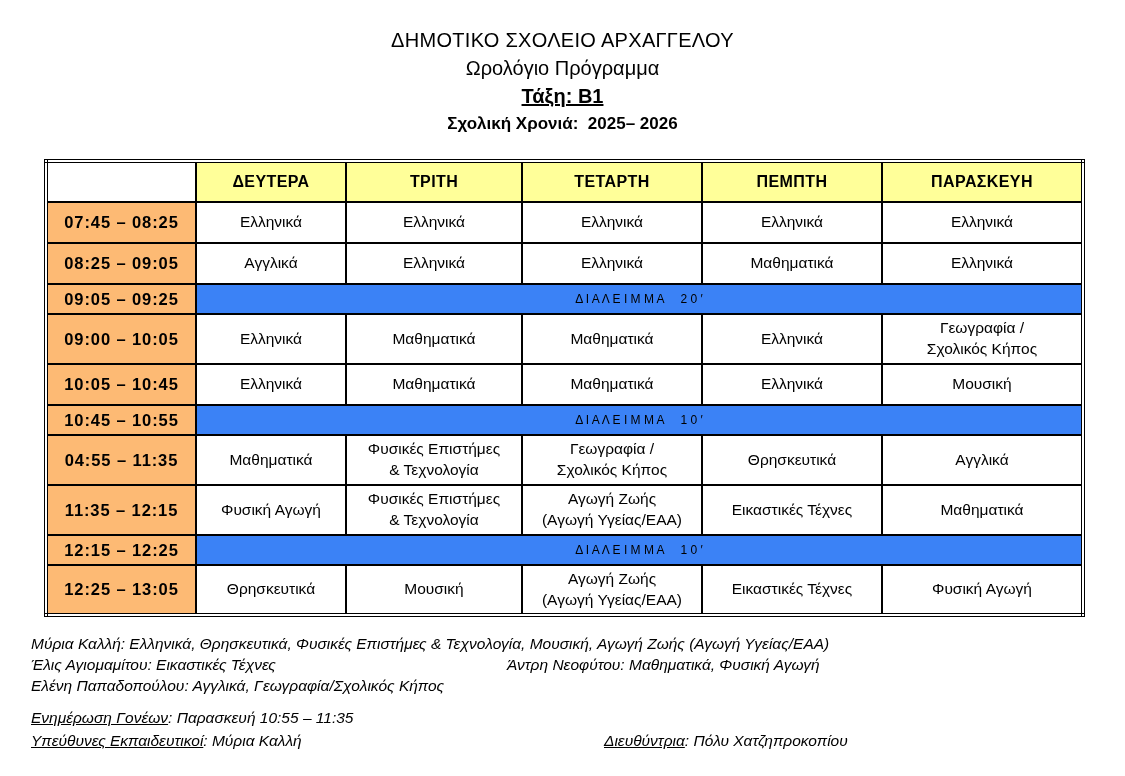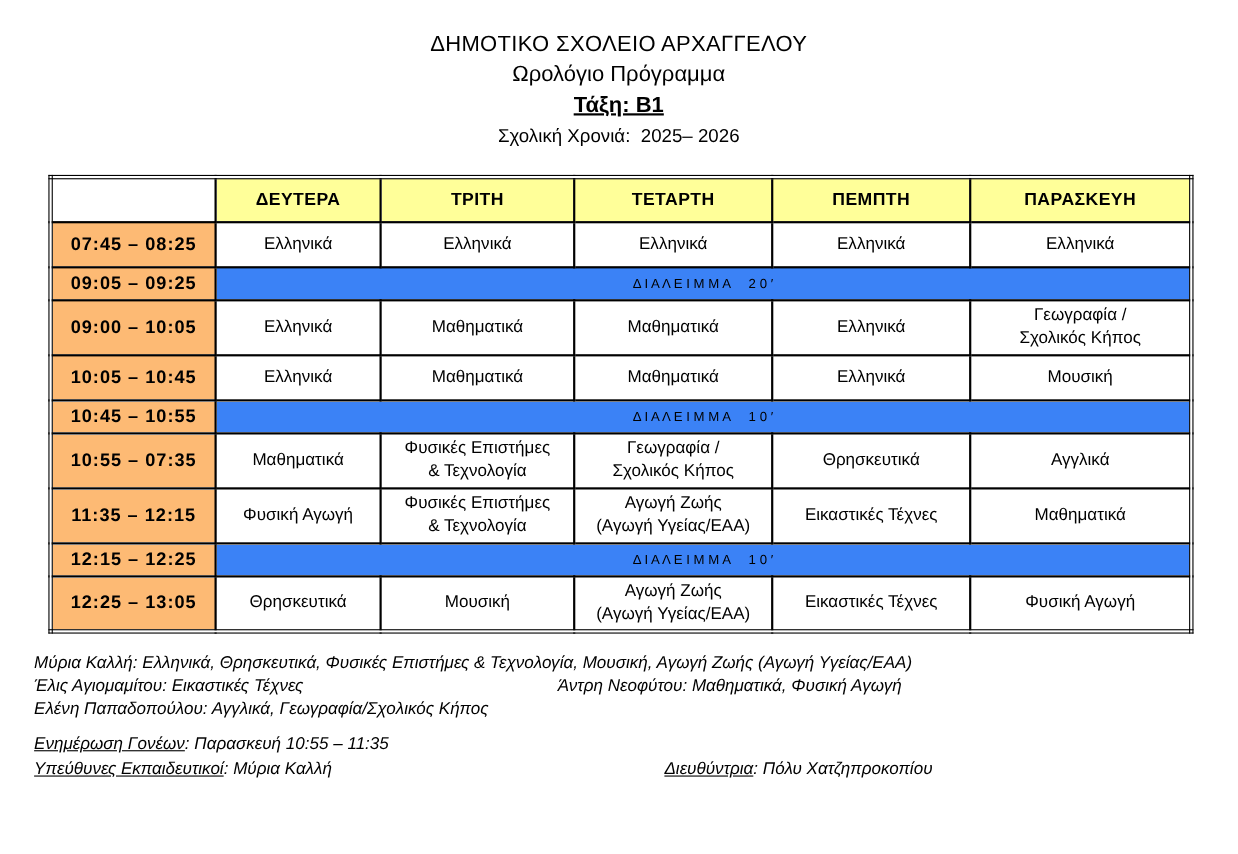--- a/index.html
+++ b/index.html
@@ -11,21 +11,21 @@
     font-family: "Liberation Sans", "DejaVu Sans", sans-serif;
     overflow: hidden;
   }
   .page { position: relative; width: 1125px; height: 683px; }
 
   
   .titles { padding-top: 28px; text-align: center; line-height: 1.25; }
   .t-school   { font-size: 20px; letter-spacing: 0.3px; }
   .t-program  { font-size: 20px; margin-top: 3px; }
   .t-class    { font-size: 20px; font-weight: bold; margin-top: 3px; text-decoration: underline; }
-  .t-year     { font-size: 17px; margin-top: 4px; white-space: pre; }
+  .t-year     { font-size: 17px; margin-top: 4px; white-space: pre; font-weight: bold; }
 
   
   table.timetable {
     border-collapse: collapse;
     table-layout: fixed;
     width: 1037px;
     margin: 25px 0 0 44px;
     border: 4px double #000;
   }
   .timetable th, .timetable td {
@@ -102,20 +102,28 @@
 
       <tr class="r-normal">
         <td class="time">07:45 – 08:25</td>
         <td class="subject">Ελληνικά</td>
         <td class="subject">Ελληνικά</td>
         <td class="subject">Ελληνικά</td>
         <td class="subject">Ελληνικά</td>
         <td class="subject">Ελληνικά</td>
       </tr>
 
+      <tr class="r-normal">
+        <td class="time">08:25 – 09:05</td>
+        <td class="subject">Αγγλικά</td>
+        <td class="subject">Ελληνικά</td>
+        <td class="subject">Ελληνικά</td>
+        <td class="subject">Μαθηματικά</td>
+        <td class="subject">Ελληνικά</td>
+      </tr>
 
       <tr class="r-break">
         <td class="time">09:05 – 09:25</td>
         <td class="break-cell" colspan="5">Δ Ι Α Λ Ε Ι Μ Μ Α     2 0 ′</td>
       </tr>
 
       <tr class="r-tall">
         <td class="time">09:00 – 10:05</td>
         <td class="subject">Ελληνικά</td>
         <td class="subject">Μαθηματικά</td>
@@ -133,21 +141,21 @@
         <td class="subject">Ελληνικά</td>
         <td class="subject">Μουσική</td>
       </tr>
 
       <tr class="r-break">
         <td class="time">10:45 – 10:55</td>
         <td class="break-cell" colspan="5">Δ Ι Α Λ Ε Ι Μ Μ Α     1 0 ′</td>
       </tr>
 
       <tr class="r-tall">
-        <td class="time">10:55 – 07:35</td>
+        <td class="time">04:55 – 11:35</td>
         <td class="subject">Μαθηματικά</td>
         <td class="subject">Φυσικές Επιστήμες
 &amp; Τεχνολογία</td>
         <td class="subject">Γεωγραφία /
 Σχολικός Κήπος</td>
         <td class="subject">Θρησκευτικά</td>
         <td class="subject">Αγγλικά</td>
       </tr>
 
       <tr class="r-tall">

